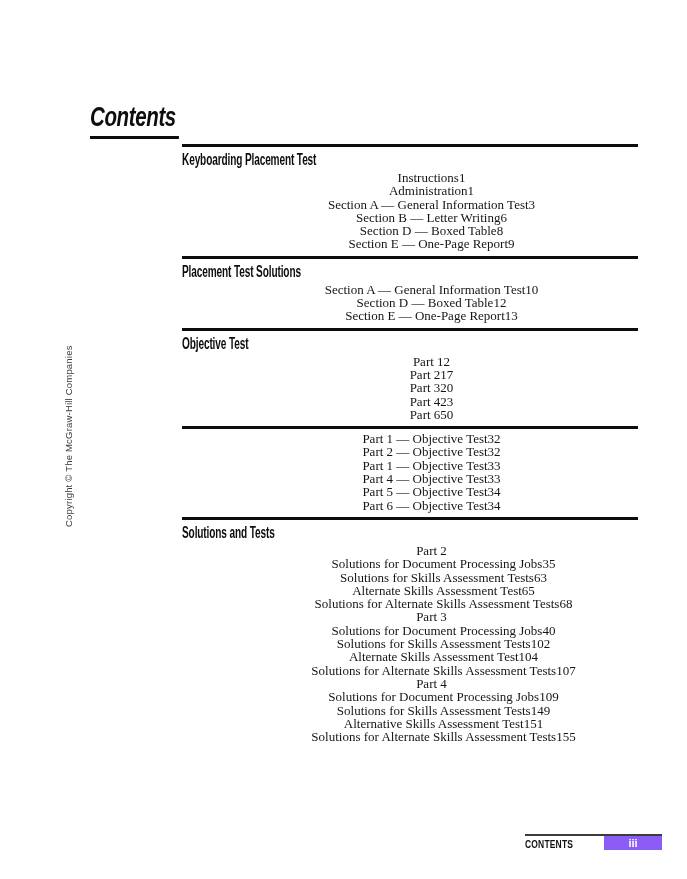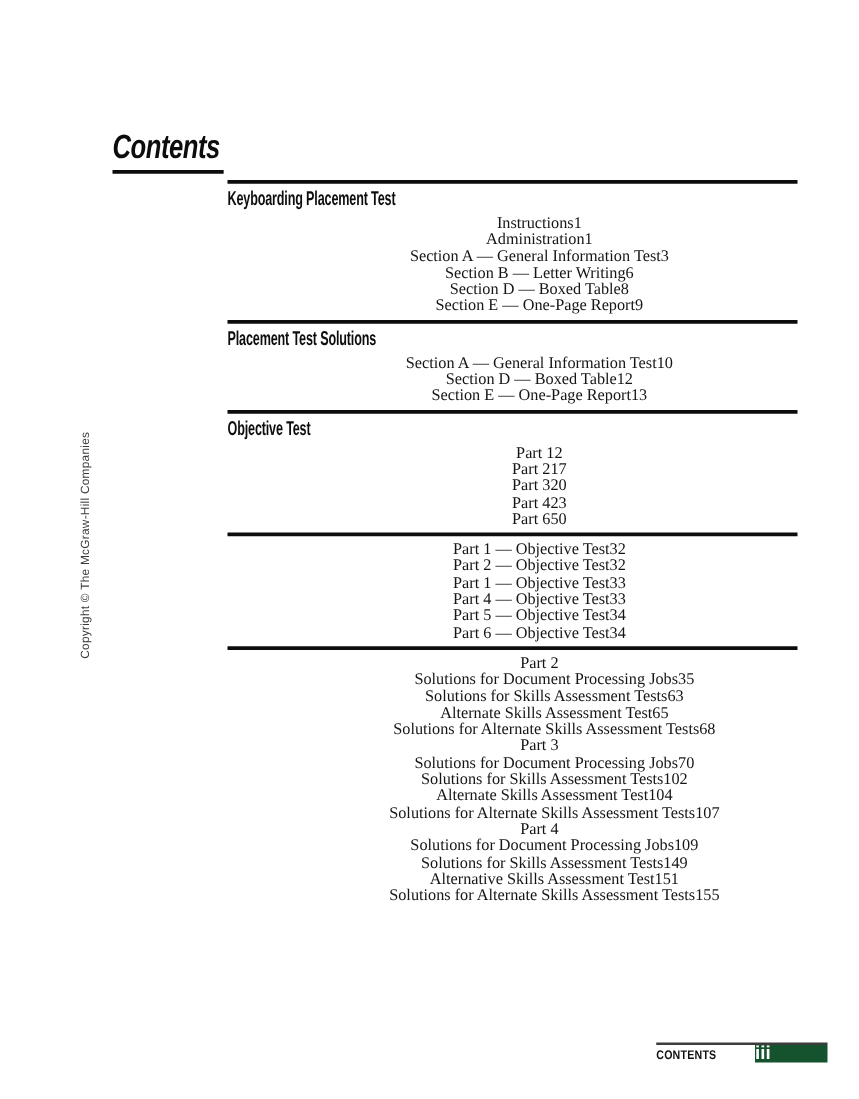--- a/index.html
+++ b/index.html
@@ -112,28 +112,28 @@
     letter-spacing: 0.2px;
     color: #111;
     padding-top: 3px;
     transform: scaleX(0.85);
     transform-origin: left top;
     white-space: nowrap;
   }
   .footer-pagebox {
     width: 58px;
     height: 14px;
-    background: #14532d;
+    background: #8b5cf6;
     color: #ffffff;
     display: flex;
     align-items: center;
-    justify-content: flex-start;
+    justify-content: center;
     font-family: "Liberation Sans", sans-serif;
     font-weight: bold;
-    font-size: 15px;
+    font-size: 11px;
     line-height: 14px;
   }
 </style>
 </head>
 <body>
 
 <h1 class="doc-title">Contents</h1>
 
 <div class="copyright-vertical">Copyright © The McGraw-Hill Companies</div>
 
@@ -256,20 +256,23 @@
     <span class="entry-page">34</span>
   </div>
 
   <div class="toc-row lvl1">
     <span class="entry-label">Part 6 — Objective Test</span>
     <span class="entry-page">34</span>
   </div>
 </section>
 
   <section class="toc-section">
+    <div class="toc-section-heading">
+      <span>Solutions and Tests</span>
+    </div>
 
   <div class="toc-row lvl1">
     <span class="entry-label">Part 2</span>
     <span class="entry-page"></span>
   </div>
 
   <div class="toc-row lvl2">
     <span class="entry-label">Solutions for Document Processing Jobs</span>
     <span class="entry-page">35</span>
   </div>
@@ -289,21 +292,21 @@
     <span class="entry-page">68</span>
   </div>
 
   <div class="toc-row lvl1">
     <span class="entry-label">Part 3</span>
     <span class="entry-page"></span>
   </div>
 
   <div class="toc-row lvl2">
     <span class="entry-label">Solutions for Document Processing Jobs</span>
-    <span class="entry-page">70</span>
+    <span class="entry-page">40</span>
   </div>
 
   <div class="toc-row lvl2">
     <span class="entry-label">Solutions for Skills Assessment Tests</span>
     <span class="entry-page">102</span>
   </div>
 
   <div class="toc-row lvl2">
     <span class="entry-label">Alternate Skills Assessment Test</span>
     <span class="entry-page">104</span>

